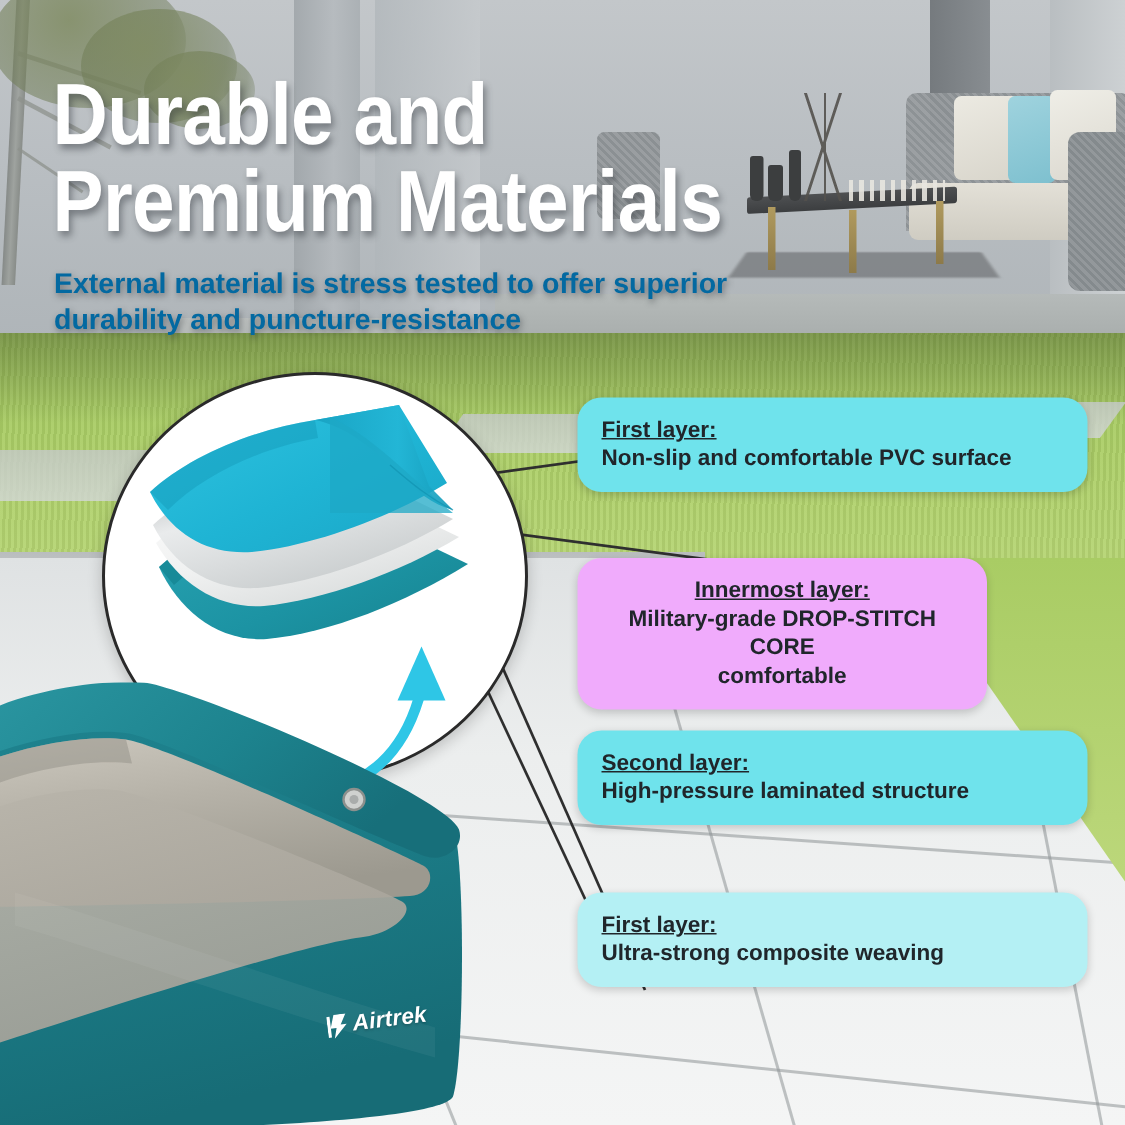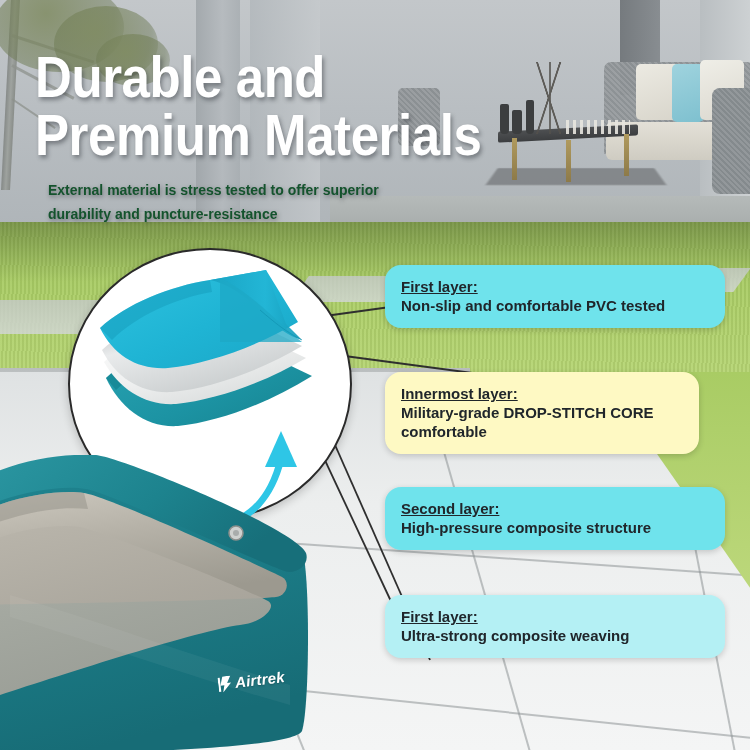--- a/index.html
+++ b/index.html
@@ -185,27 +185,26 @@
     line-height: 58px;
     letter-spacing: -0.5px;
     transform: scaleX(0.88);
     transform-origin: left top;
     text-shadow: 2px 3px 5px rgba(40,45,50,.45);
     white-space: pre-line;
   }
   .subtitle {
     position: absolute; left: 36px; top: 178px;
     width: 600px;
-    color: #14532d;
-    font-size: 14px;
+    color: #0369a1;
+    font-size: 19px;
     line-height: 24px;
     font-weight: 600;
     text-shadow: 1px 2px 4px rgba(40,45,50,.5);
     white-space: pre-line;
-    margin-left: 12px;
   }
 
   
   .magnifier {
     position: absolute; left: 68px; top: 248px;
     width: 280px; height: 268px;
     border-radius: 50%;
     background: #ffffff;
     border: 2px solid #2a2a2a;
     overflow: hidden;
@@ -369,32 +368,32 @@
     </svg>
   </div>
 
   <svg class="arrow-svg" width="120" height="120" viewBox="0 0 120 120">
     <path d="M8,110 C34,104 56,84 66,44" stroke="#2ec6e6" stroke-width="7" fill="none" stroke-linecap="round"></path>
     <path d="M66,16 L82,52 L50,52 Z" fill="#2ec6e6"></path>
   </svg>
 
   <div class="callout" style="left: 385px; top: 265px; width: 340px; background: rgb(111, 227, 236);">
     <span class="c-title">First layer:</span>
-    <span class="c-desc">Non-slip and comfortable PVC tested</span>
-  </div>
-
-  <div class="callout" style="left: 385px; top: 372px; width: 314px; background: #fef9c3;">
+    <span class="c-desc">Non-slip and comfortable PVC surface</span>
+  </div>
+
+  <div class="callout" style="left: 385px; top: 372px; width: 273px; background: #f0abfc; text-align: center;">
     <span class="c-title">Innermost layer:</span>
     <span class="c-desc">Military-grade DROP-STITCH CORE
 comfortable</span>
   </div>
 
   <div class="callout" style="left: 385px; top: 487px; width: 340px; background: rgb(111, 227, 236);">
     <span class="c-title">Second layer:</span>
-    <span class="c-desc">High-pressure composite structure</span>
+    <span class="c-desc">High-pressure laminated structure</span>
   </div>
 
   <div class="callout" style="left: 385px; top: 595px; width: 340px; background: rgb(180, 240, 244);">
     <span class="c-title">First layer:</span>
     <span class="c-desc">Ultra-strong composite weaving</span>
   </div>
 
   <svg class="product" width="340" height="300" viewBox="0 0 340 300">
     <defs>
       <linearGradient id="tealOuter" x1="0" y1="0" x2="0.3" y2="1">

